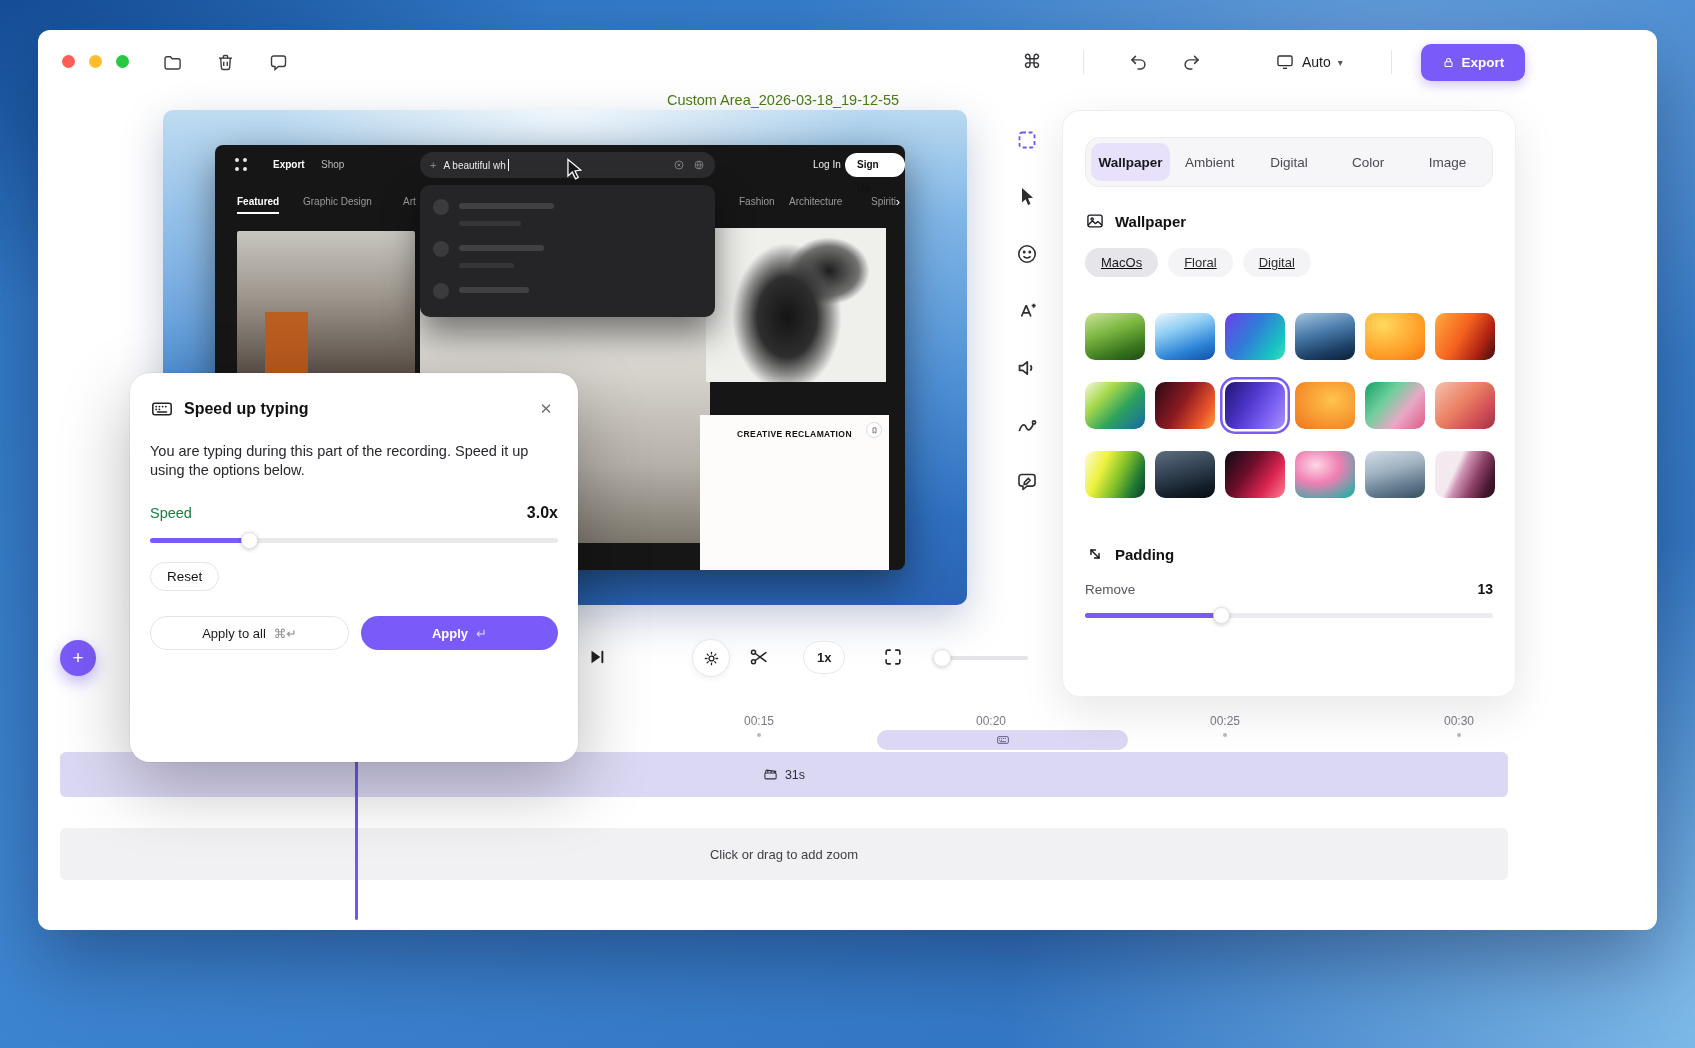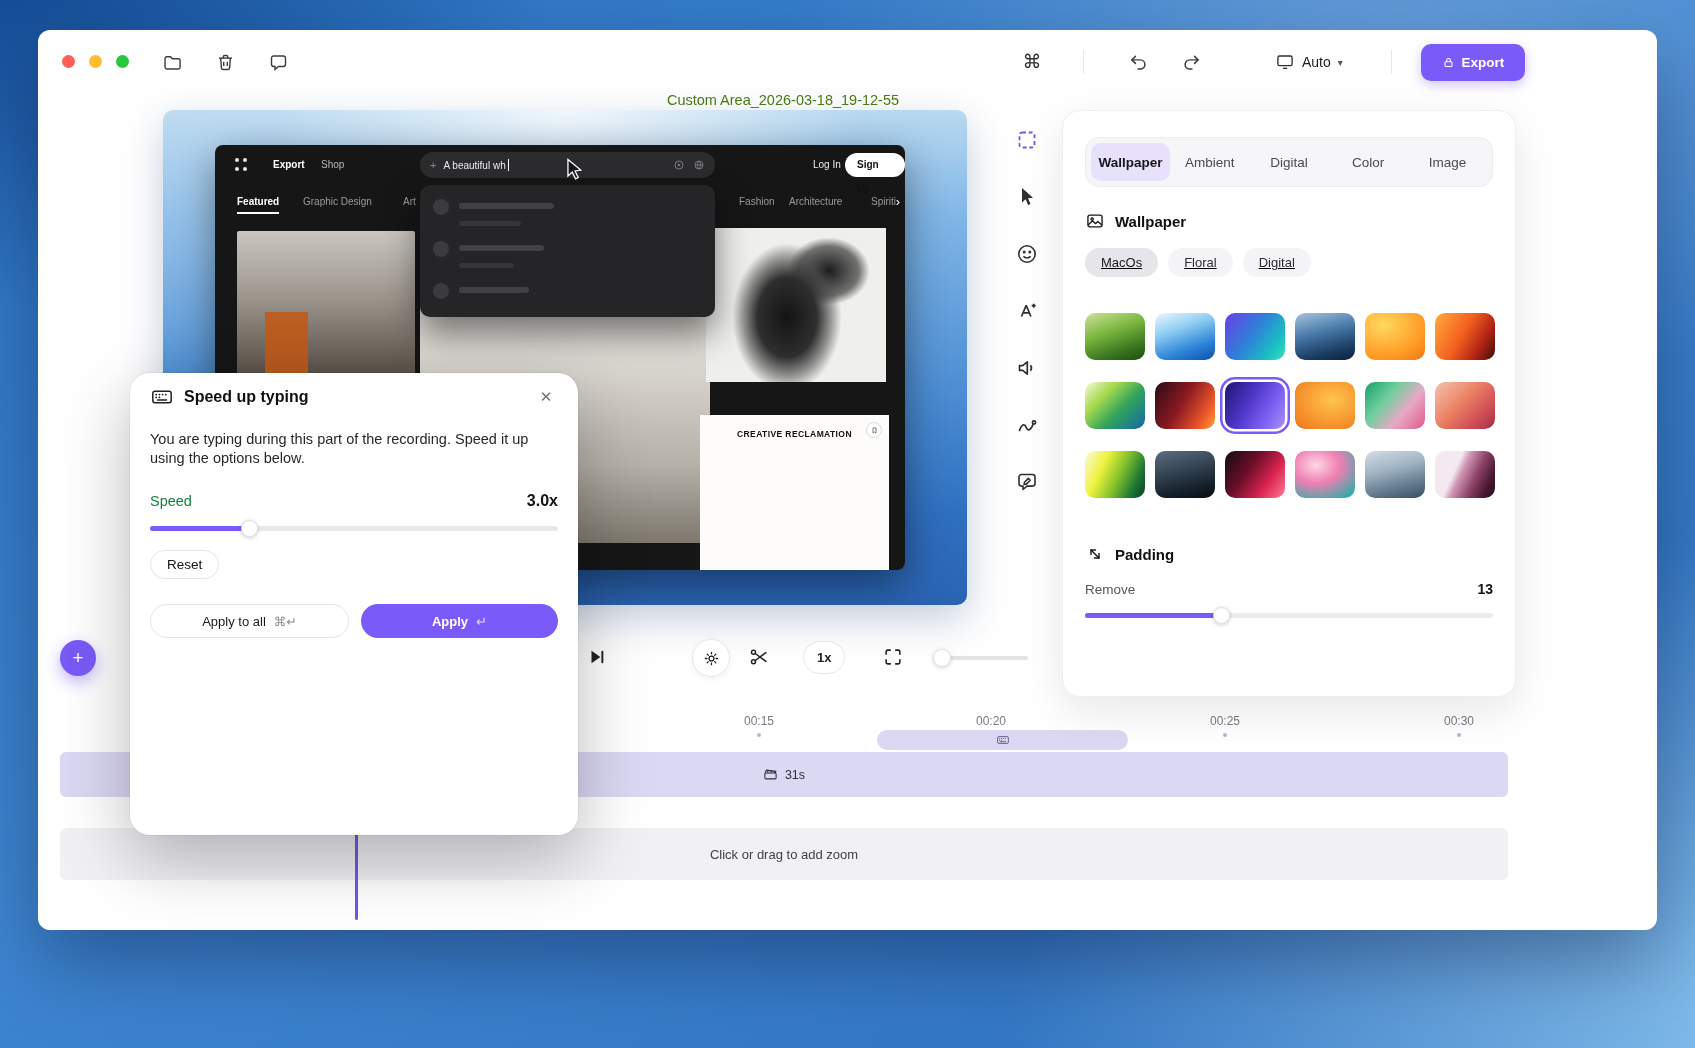--- a/index.html
+++ b/index.html
@@ -135,22 +135,22 @@
   .segB{left:839px;top:700px;width:251px;height:20px;border-radius:10px;background:#DCD8F4;
     display:flex;align-items:center;justify-content:center;color:#55507a;z-index:2;}
   .main-track{left:22px;top:722px;width:1448px;height:45px;background:#DBD8F3;border-radius:6px;
     display:flex;align-items:center;justify-content:center;gap:7px;color:#2f2f38;font-size:12.5px;}
   .main-track svg{width:15px;height:15px;}
   .zoom-track{left:22px;top:798px;width:1448px;height:52px;background:#F1F1F4;border-radius:6px;
     display:flex;align-items:center;justify-content:center;font-size:13px;color:#3f3f46;}
   .playhead{left:317px;top:702px;width:2.5px;height:188px;background:#6C5AE8;border-radius:2px;z-index:4;}
 
   
-  .dialog{left:92px;top:343px;width:448px;height:462px;background:#fff;border-radius:20px;z-index:20;
-    box-shadow:0 24px 70px rgba(0,0,0,.28),0 0 0 1px rgba(0,0,0,.04);padding:12px 20px 20px;}
+  .dialog{left:92px;top:343px;width:448px;height:389px;background:#fff;border-radius:20px;z-index:20;
+    box-shadow:0 24px 70px rgba(0,0,0,.28),0 0 0 1px rgba(0,0,0,.04);padding:24px 20px 20px;}
   .dlg-head{display:flex;align-items:center;}
   .dlg-head .kb{width:24px;height:24px;color:#222;}
   .dlg-head .kb svg{width:24px;height:24px;}
   .dlg-title{margin-left:10px;font-size:16px;font-weight:700;color:#111;}
   .dlg-close{margin-left:auto;color:#6f6f76;font-size:15px;width:24px;height:24px;display:flex;align-items:center;justify-content:center;}
   .dlg-body{margin-top:21px;font-size:14.5px;line-height:1.32;color:#28282c;max-width:412px;}
   .dlg-speed-row{margin-top:24px;display:flex;align-items:center;}
   .dlg-speed-lbl{font-size:14.5px;color:#15803d;}
   .dlg-speed-val{margin-left:auto;font-size:16px;font-weight:700;color:#111;}
   .dlg-slider{margin-top:16px;position:relative;height:5px;background:#E9E9EC;border-radius:3px;}

